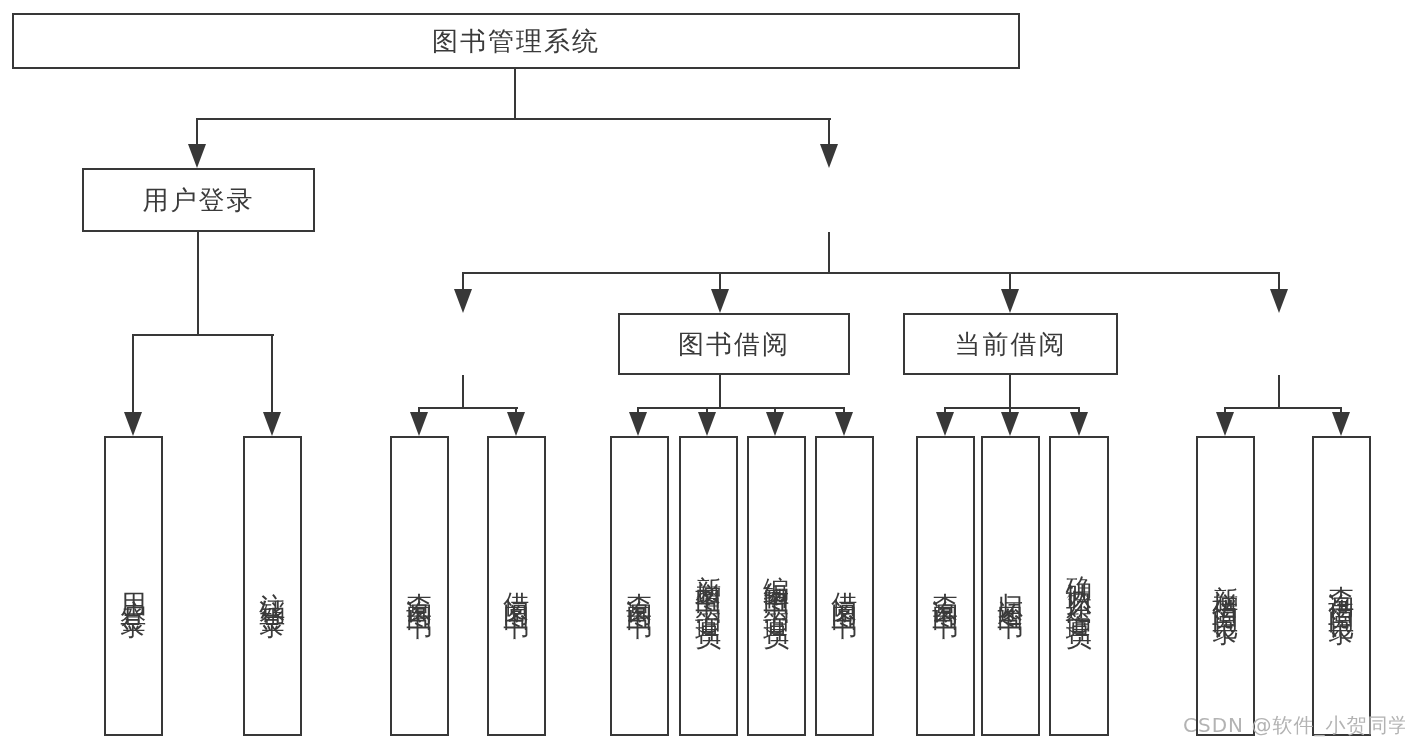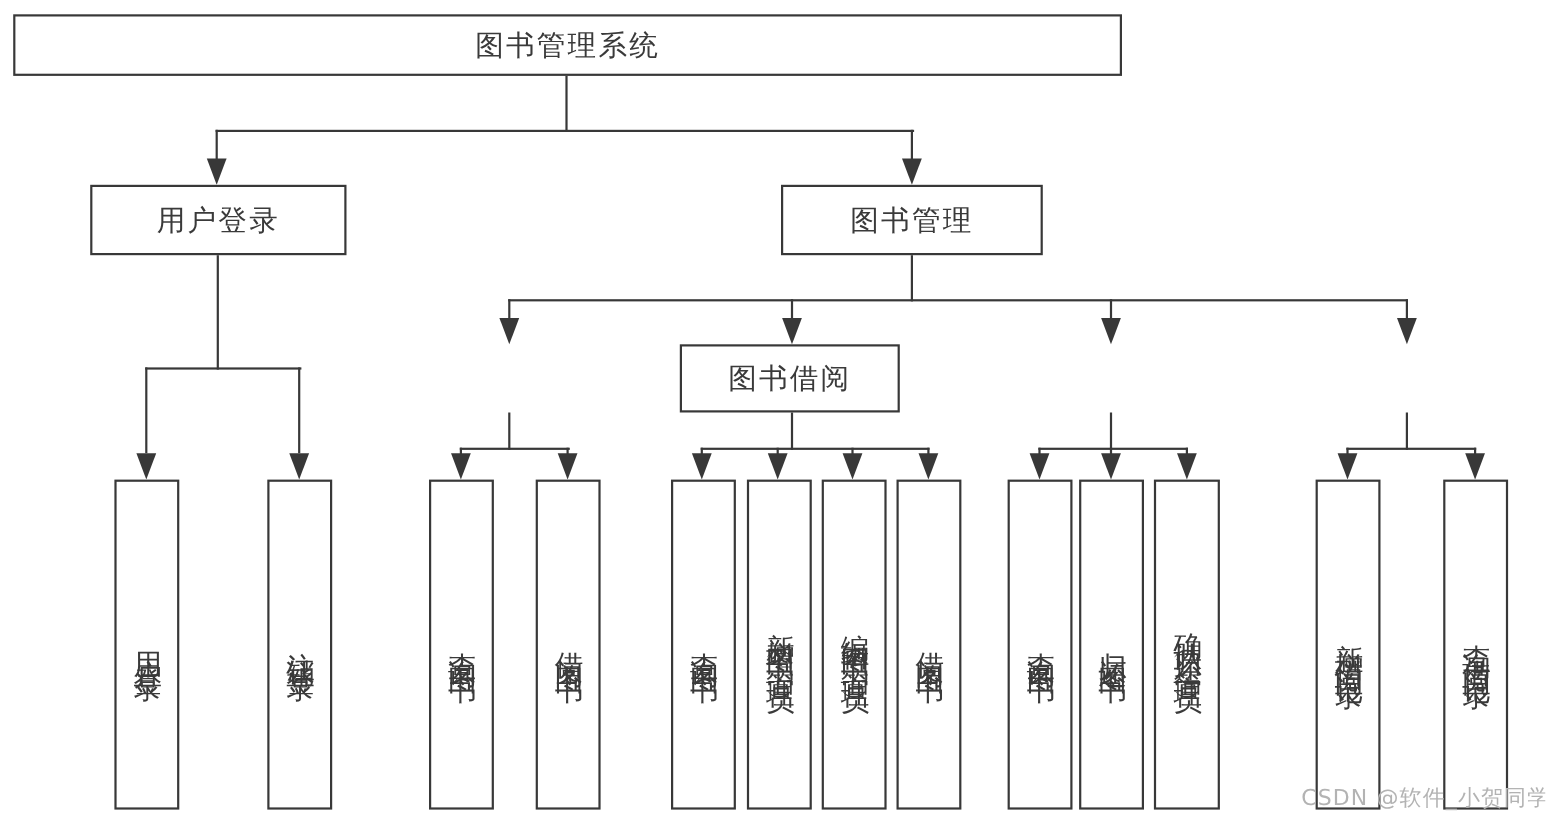--- a/index.html
+++ b/index.html
@@ -39,44 +39,44 @@
   <div class="line" style="left:514px;top:69px;width:2px;height:51px;"></div>
   <div class="line" style="left:196px;top:118px;width:635px;height:2px;"></div>
   <div class="line" style="left:196px;top:118px;width:2px;height:28px;"></div>
   <div class="arrow" style="left:188px;top:144px;"></div>
   <div class="line" style="left:828px;top:118px;width:2px;height:28px;"></div>
   <div class="arrow" style="left:820px;top:144px;"></div>
 
   <div class="box" style="left:82px;top:168px;width:233px;height:64px;">
     <span class="hlabel">用户登录</span>
   </div>
-  <div class="box" style="left:710px;top:168px;width:238px;height:64px;">
-    <span class="hlabel">图书管理</span>
-  </div>
 
   <div class="line" style="left:197px;top:232px;width:2px;height:104px;"></div>
   <div class="line" style="left:132px;top:334px;width:142px;height:2px;"></div>
   <div class="line" style="left:132px;top:334px;width:2px;height:78px;"></div>
   <div class="arrow" style="left:124px;top:412px;"></div>
   <div class="line" style="left:271px;top:334px;width:2px;height:78px;"></div>
   <div class="arrow" style="left:263px;top:412px;"></div>
 
   <div class="line" style="left:828px;top:232px;width:2px;height:42px;"></div>
   <div class="line" style="left:462px;top:272px;width:818px;height:2px;"></div>
   <div class="line" style="left:462px;top:272px;width:2px;height:19px;"></div>
   <div class="arrow" style="left:454px;top:289px;"></div>
   <div class="line" style="left:719px;top:272px;width:2px;height:19px;"></div>
   <div class="arrow" style="left:711px;top:289px;"></div>
   <div class="line" style="left:1009px;top:272px;width:2px;height:19px;"></div>
   <div class="arrow" style="left:1001px;top:289px;"></div>
   <div class="line" style="left:1278px;top:272px;width:2px;height:19px;"></div>
   <div class="arrow" style="left:1270px;top:289px;"></div>
 
-  <div class="box" style="left:618px;top:313px;width:200px;height:62px;">
+  <div class="box" style="left:618px;top:313px;width:232px;height:62px;">
     <span class="hlabel">图书借阅</span>
+  </div>
+  <div class="box" style="left:903px;top:313px;width:215px;height:62px;">
+    <span class="hlabel">当前借阅</span>
   </div>
 
   <div class="line" style="left:462px;top:375px;width:2px;height:34px;"></div>
   <div class="line" style="left:418px;top:407px;width:100px;height:2px;"></div>
   <div class="line" style="left:418px;top:407px;width:2px;height:7px;"></div>
   <div class="arrow" style="left:410px;top:412px;"></div>
   <div class="line" style="left:515px;top:407px;width:2px;height:7px;"></div>
   <div class="arrow" style="left:507px;top:412px;"></div>
 
   <div class="line" style="left:719px;top:375px;width:2px;height:34px;"></div>

